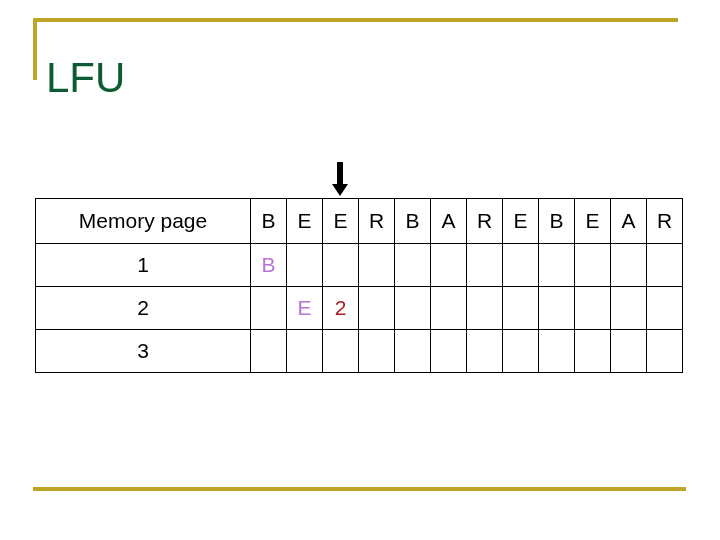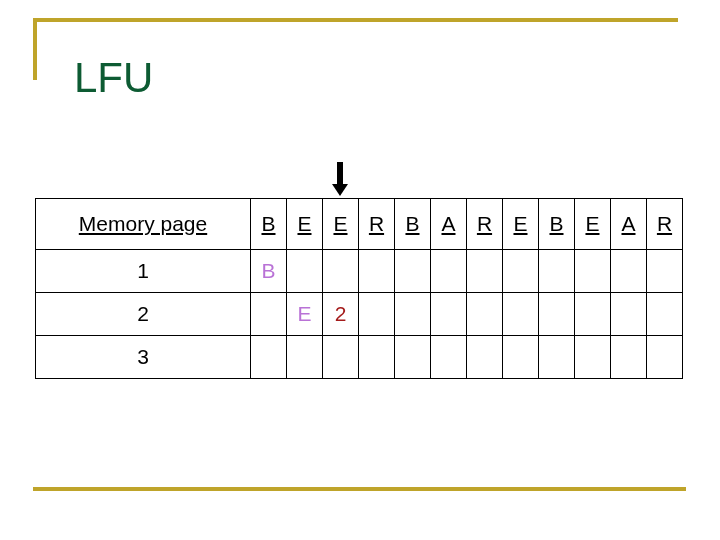--- a/index.html
+++ b/index.html
@@ -45,21 +45,20 @@
   #slide-title {
     position: absolute;
     left: 46px;
     top: 26px;
     font-size: 42px;
     line-height: 48px;
     color: #0d5b33;
     font-weight: normal;
     letter-spacing: 0px;
     white-space: nowrap;
-    margin-left: 28px;
   }
 
   
   .arrow-pointer {
     position: absolute;
     width: 22px;
     height: 36px;
   }
   .arrow-pointer .shaft {
     position: absolute;
@@ -98,22 +97,21 @@
     height: 43px;
     box-sizing: border-box;
   }
   #memory-table td.label-col {
     width: 215px;
   }
   #memory-table td.ref-col {
     width: 36px;
   }
   #memory-table tr.header-row td {
-    height: 51px;
-    text-decoration: underline;
+    height: 45px;
   }
 </style>
 </head>
 <body>
 
 <div id="slide-decoration-top"></div>
 <div id="slide-decoration-left"></div>
 <div id="slide-decoration-bottom"></div>
 
 <h1 id="slide-title">LFU</h1>

